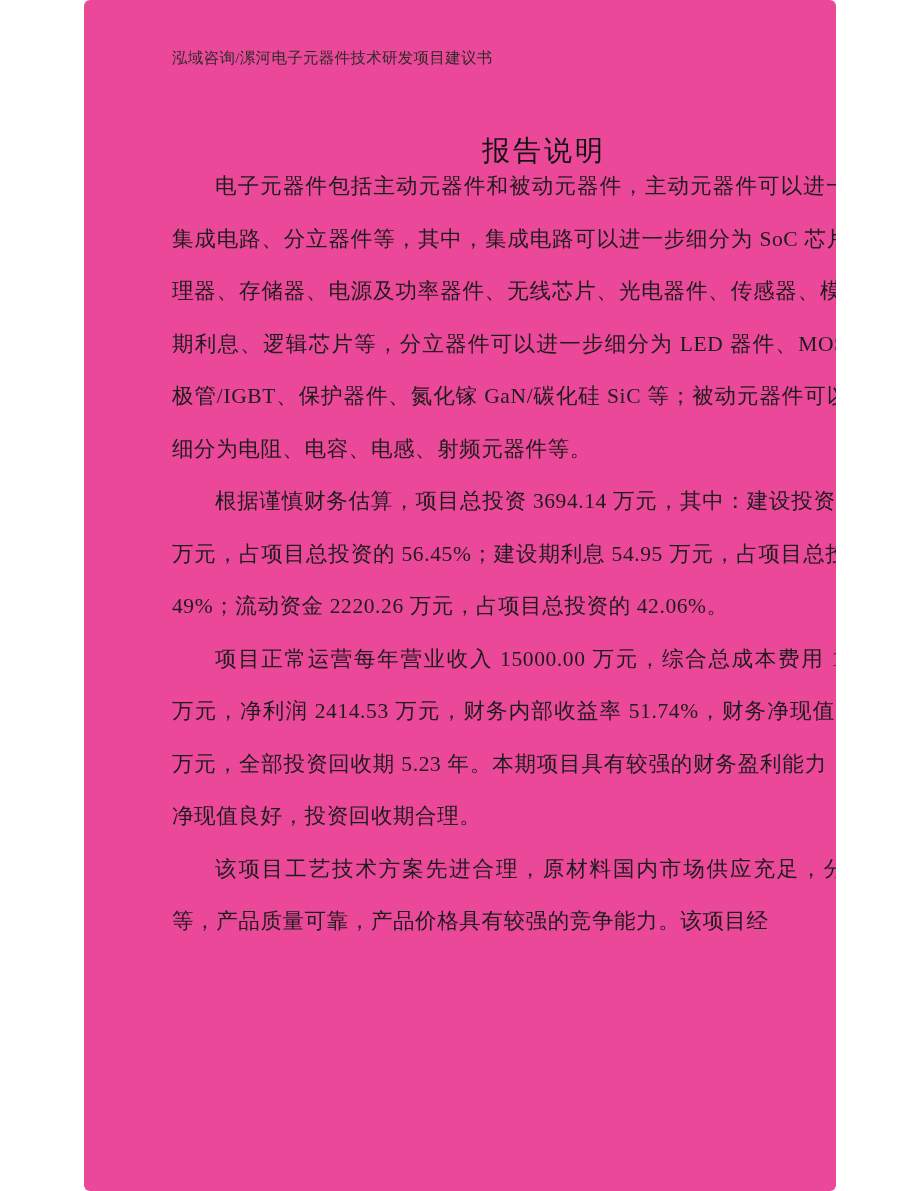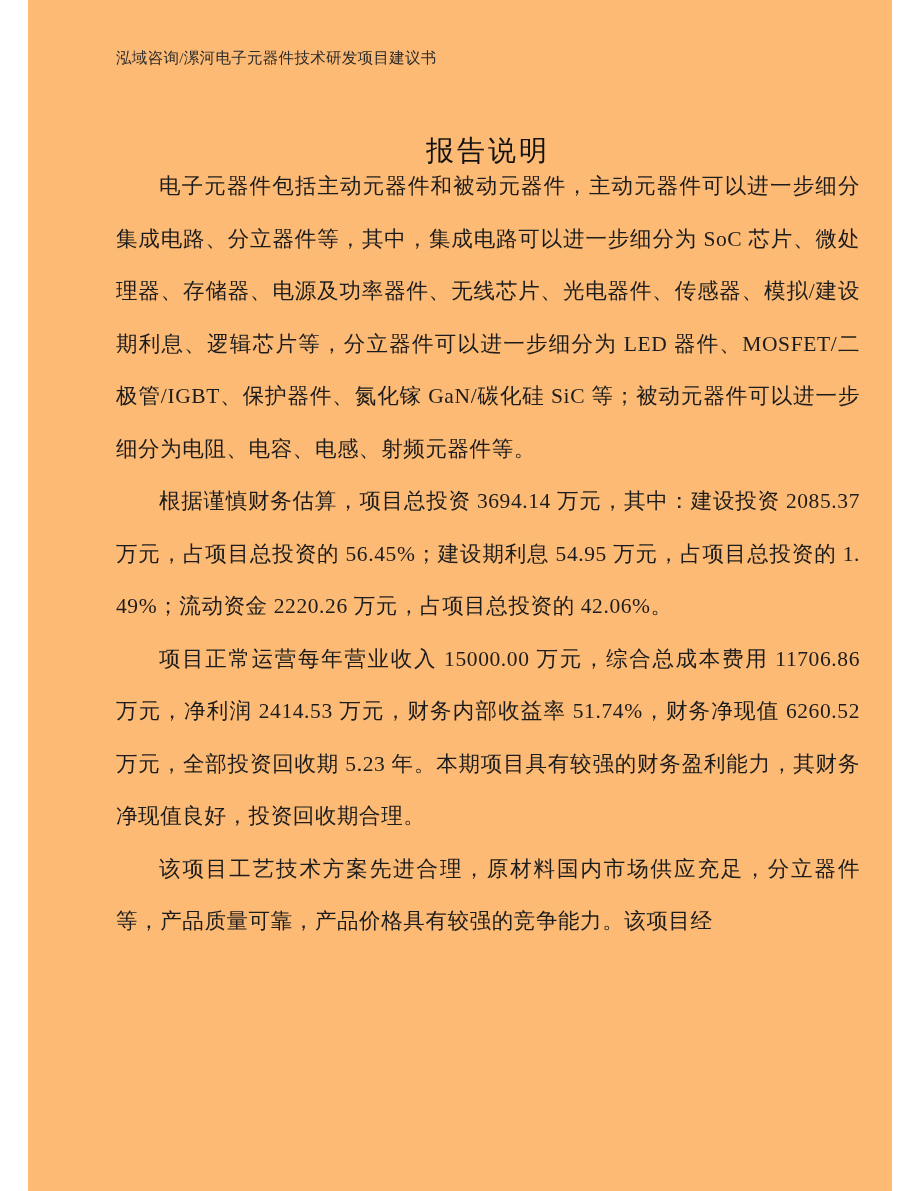--- a/index.html
+++ b/index.html
@@ -2,28 +2,29 @@
 <html><head>
 <meta charset="utf-8">
 <style>
   html, body {
     margin: 0;
     padding: 0;
     background: #ffffff;
   }
   .page {
     position: relative;
-    width: 864px;
+    width: 752px;
     height: 1191px;
-    background: #fdba74;
+    background: #ec4899;
     margin: 0 auto;
     overflow: hidden;
     font-family: "Liberation Serif", "DejaVu Serif", serif;
     color: #1a1a1a;
     box-sizing: border-box;
+    border-radius: 6px;
   }
   .header {
     position: absolute;
     top: 48px;
     left: 88px;
     right: 88px;
     font-family: "Liberation Serif", "DejaVu Serif", serif;
     font-size: 15.5px;
     line-height: 20px;
     color: #2b2b2b;

